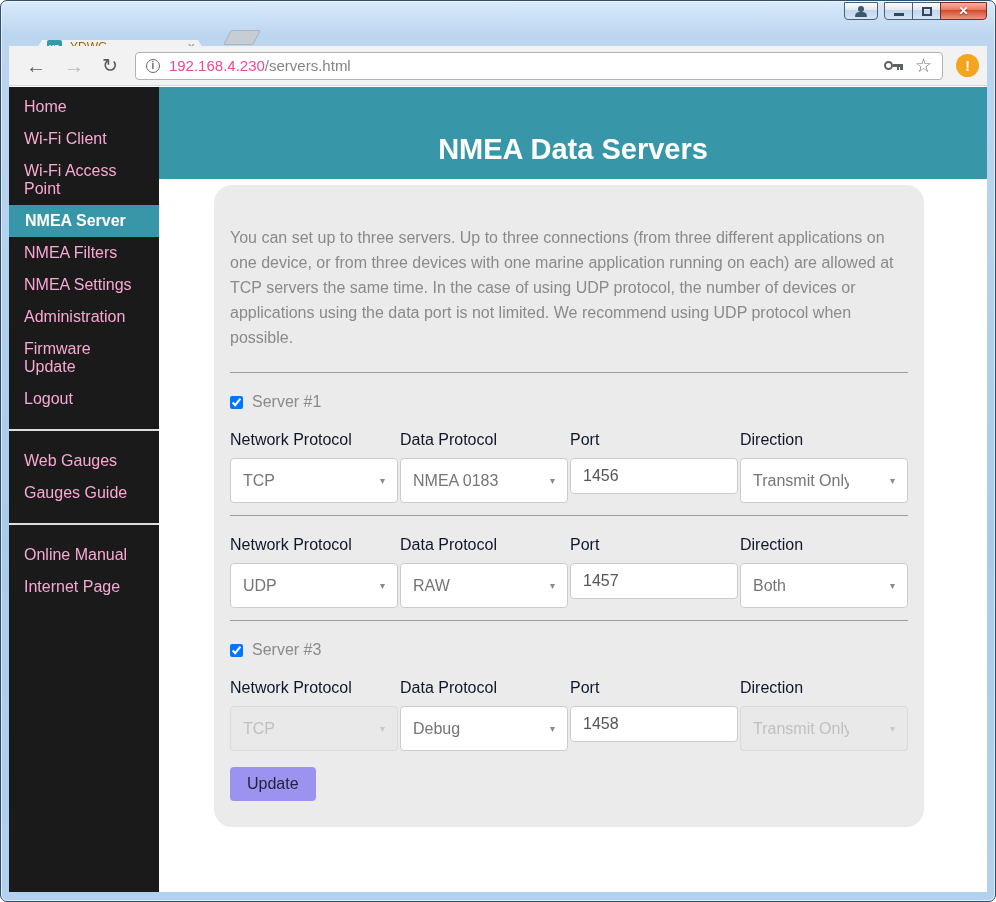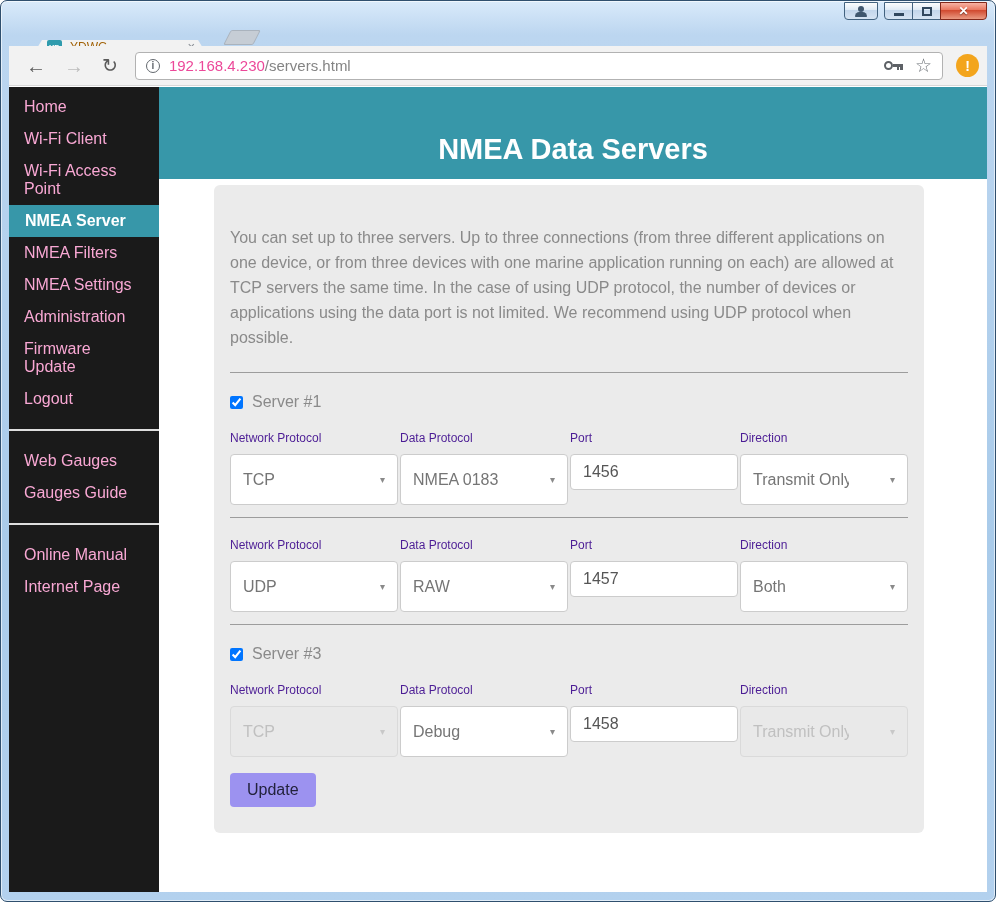--- a/index.html
+++ b/index.html
@@ -104,36 +104,36 @@
 
   .content { flex:1; background:#fff; overflow:hidden; }
   .page-header {
     height:92px; background:#3797a9;
     display:flex; align-items:flex-end; justify-content:center; padding-bottom:13px;
   }
   .page-title { color:#fff; font-size:29px; font-weight:bold;margin-top:12px; }
 
   
   .panel {
-    margin:6px 63px 0 55px; background:#ebebeb; border-radius:6px;
+    margin:6px 63px 0 55px; background:#ebebeb; border-radius:18px;
     padding:24px 16px 26px;
   }
   .intro { margin-top:16px; font-size:16px; line-height:25px; color:#8a8a8a; }
   .rule { border:none; border-top:1px solid #9c9c9c; }
   .rule-top { margin-top:22px; }
   .rule-sec { margin-top:12px; }
 
   .check-row { margin-top:20px; display:flex; align-items:center; font-size:16px; color:#8a8a8a; }
   .check-row input { width:13px; height:13px; margin-right:9px; }
 
   .fields { display:flex; gap:2px; margin-top:20px; }
   .field { flex:1; min-width:0; }
-  .field-label { font-size:12px; color:#4c1d95; margin-bottom:9px; }
+  .field-label { font-size:16px; color:#0f172a; margin-bottom:9px; }
   .select {
-    height:51px; border:1px solid #ccc; border-radius:4px; background:#fff;
+    height:45px; border:1px solid #ccc; border-radius:4px; background:#fff;
     display:flex; align-items:center; padding:0 12px; font-size:16px; color:#757575;
     cursor:default;
     gap:37px;
   }
   .select .value { flex:1; white-space:nowrap; overflow:hidden; }
   .caret { font-size:10px; color:#8a8a8a; margin-left:4px; }
   .select.disabled { background:#e9e9e9; border-color:#dadada; color:#c0c0c0; }
   .select.disabled .caret { color:#c8c8c8; }
   .text-input {
     width:100%; height:36px; border:1px solid #ccc; border-radius:4px;

